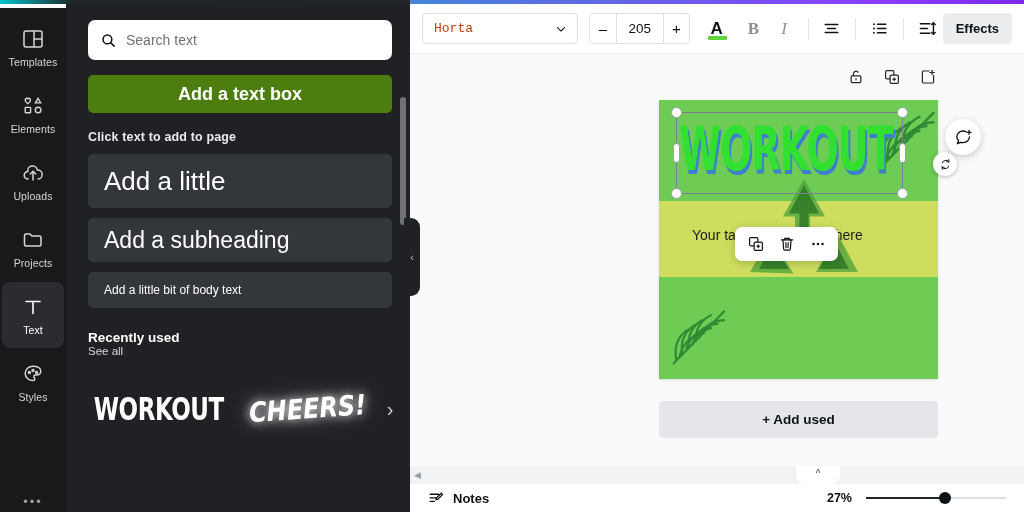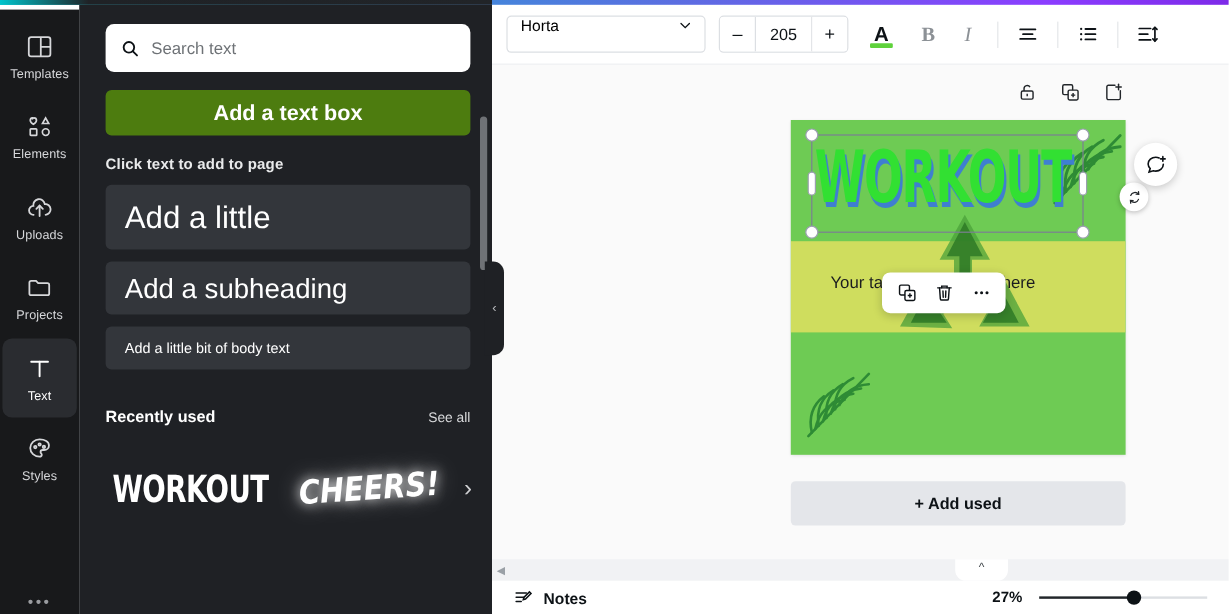--- a/index.html
+++ b/index.html
@@ -70,21 +70,21 @@
   }
   .text-preset {
     margin-top: 10px; background: #33363b; border-radius: 5px;
     display: flex; align-items: center; padding: 0 16px; cursor: pointer; color: #fff;
   }
   .preset-heading { height: 54px; font-size: 26px; }
   .preset-sub { height: 44px; font-size: 23px; }
   .preset-body { height: 36px; font-size: 12px; }
 
   .recent-head {
-    margin-top: 32px; display: flex; align-items: baseline; justify-content: space-between;
+    margin-top: 22px; display: flex; align-items: baseline; justify-content: space-between; flex-direction: column;
   }
   .recent-title { color: #fff; font-size: 13.5px; font-weight: bold; }
   .see-all { color: #d7d8da; font-size: 11.5px; cursor: pointer; }
 
   .recent-row {
     margin-top: 24px; display: flex; align-items: center; gap: 20px;
   }
   .recent-thumb {
     height: 56px; display: flex; align-items: center; justify-content: center;
     cursor: pointer;
@@ -119,22 +119,22 @@
   }
 
   
   .toolbar {
     position: absolute; top: 4px; left: 410px; width: 614px; height: 50px;
     background: #fff; display: flex; align-items: center; gap: 0; padding: 0 12px;
     border-bottom: 1px solid #eceef0;
   }
   .font-select {
     width: 166px; height: 31px; border: 1px solid #dcdfe3; border-radius: 4px;
-    display: flex; justify-content: space-between;
-    padding: 0 9px 0 11px; font-size: 13px; color: #000000; cursor: pointer;
+    display: flex; align-items: center; justify-content: space-between;
+    padding: 0 9px 0 11px; font-size: 13px; color: #c2410c; cursor: pointer; font-family: Liberation Mono, monospace;
   }
   .size-group {
     margin-left: 11px; display: flex; align-items: center;
     border: 1px solid #dcdfe3; border-radius: 4px; height: 31px; overflow: hidden;
   }
   .size-btn {
     width: 29px; height: 100%; display: flex; align-items: center; justify-content: center;
     font-size: 15px; color: #0d1216; cursor: pointer; background: #fff; border: none;
     font-family: "Liberation Sans", sans-serif;
   }
@@ -471,20 +471,21 @@
           <line x1="3" y1="6" x2="15" y2="6"></line>
             <line x1="3" y1="12" x2="12" y2="12"></line>
             <line x1="3" y1="18" x2="15" y2="18"></line>
           <line x1="19.5" y1="5" x2="19.5" y2="19"></line>
             <polyline points="17.3,7 19.5,4.8 21.7,7"></polyline>
             <polyline points="17.3,17 19.5,19.2 21.7,17"></polyline>
         </svg>
       </span>
     </div>
 
+    <button class="effects-btn">Effects</button>
   </div>
 
   <div class="workspace">
 
     <div class="page-tools">
       <span class="pt">
         <svg viewBox="0 0 24 24" width="18" height="18" fill="none" stroke="#22262a" stroke-width="1.6">
           <rect x="5.5" y="10.5" width="13" height="9" rx="1.6"></rect>
           <path d="M8.5 10.5V7.8a3.5 3.5 0 0 1 6.6-1.6"></path>
           <line x1="12" y1="13.6" x2="12" y2="16.4"></line>

